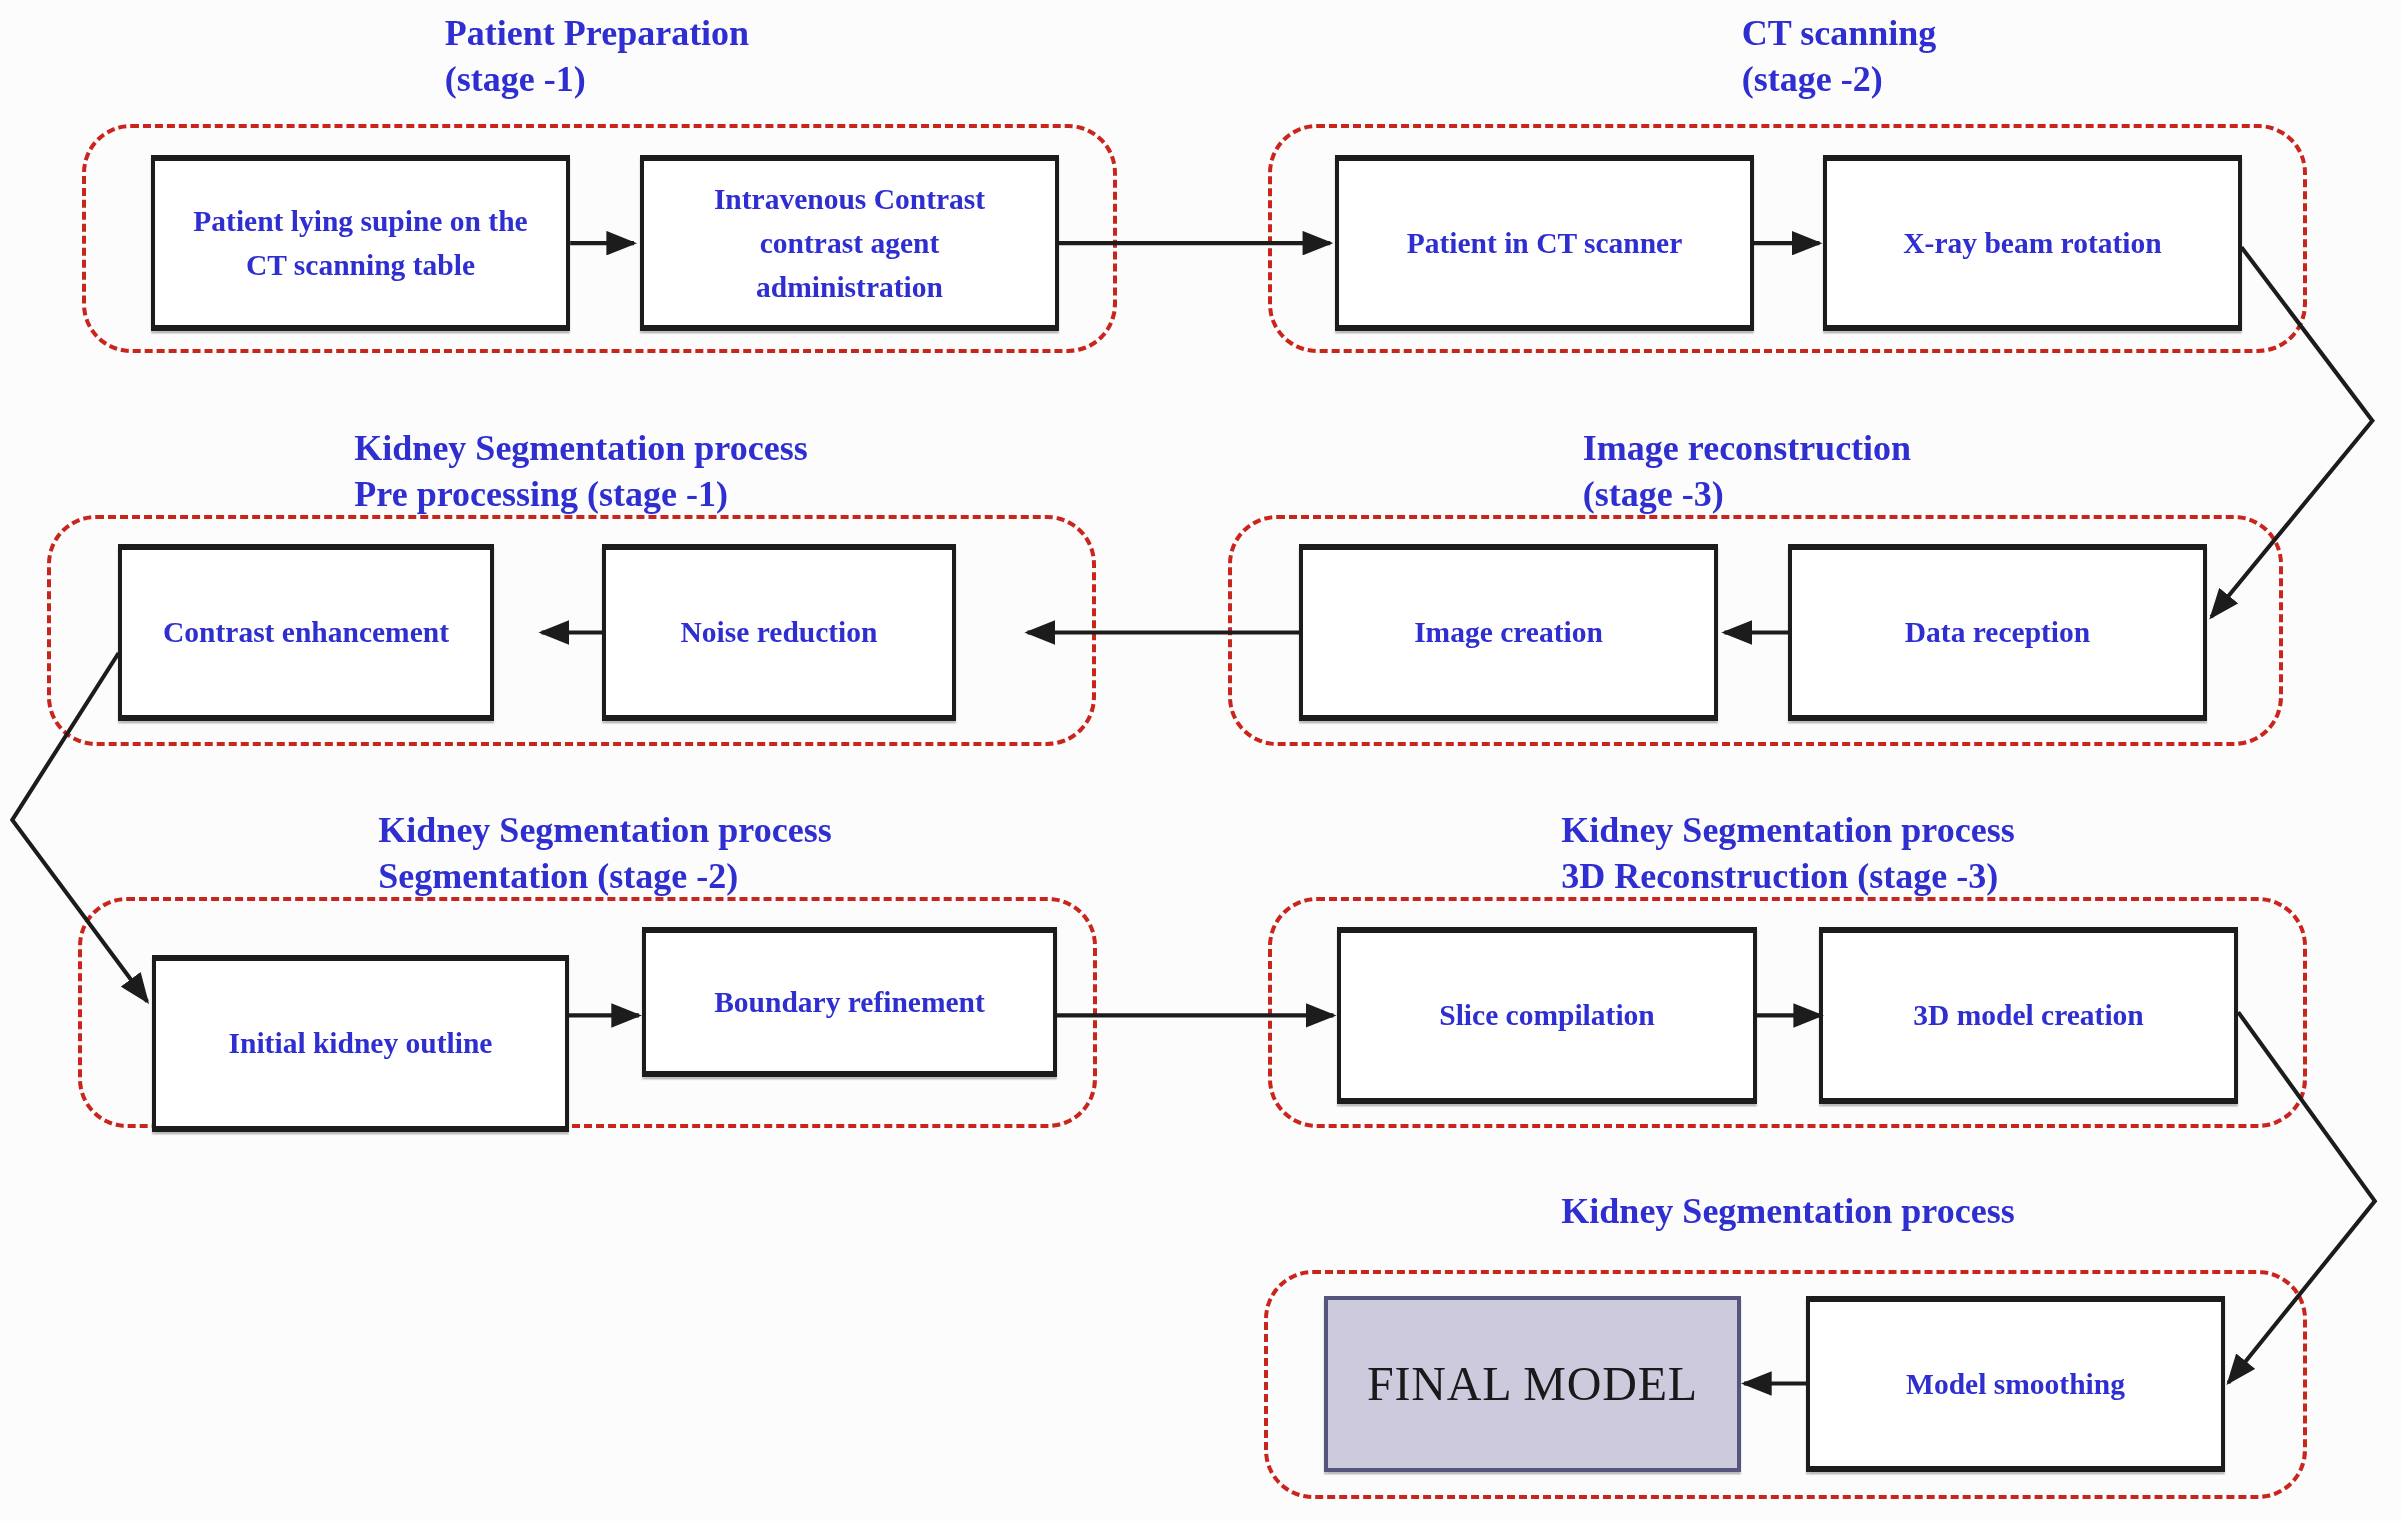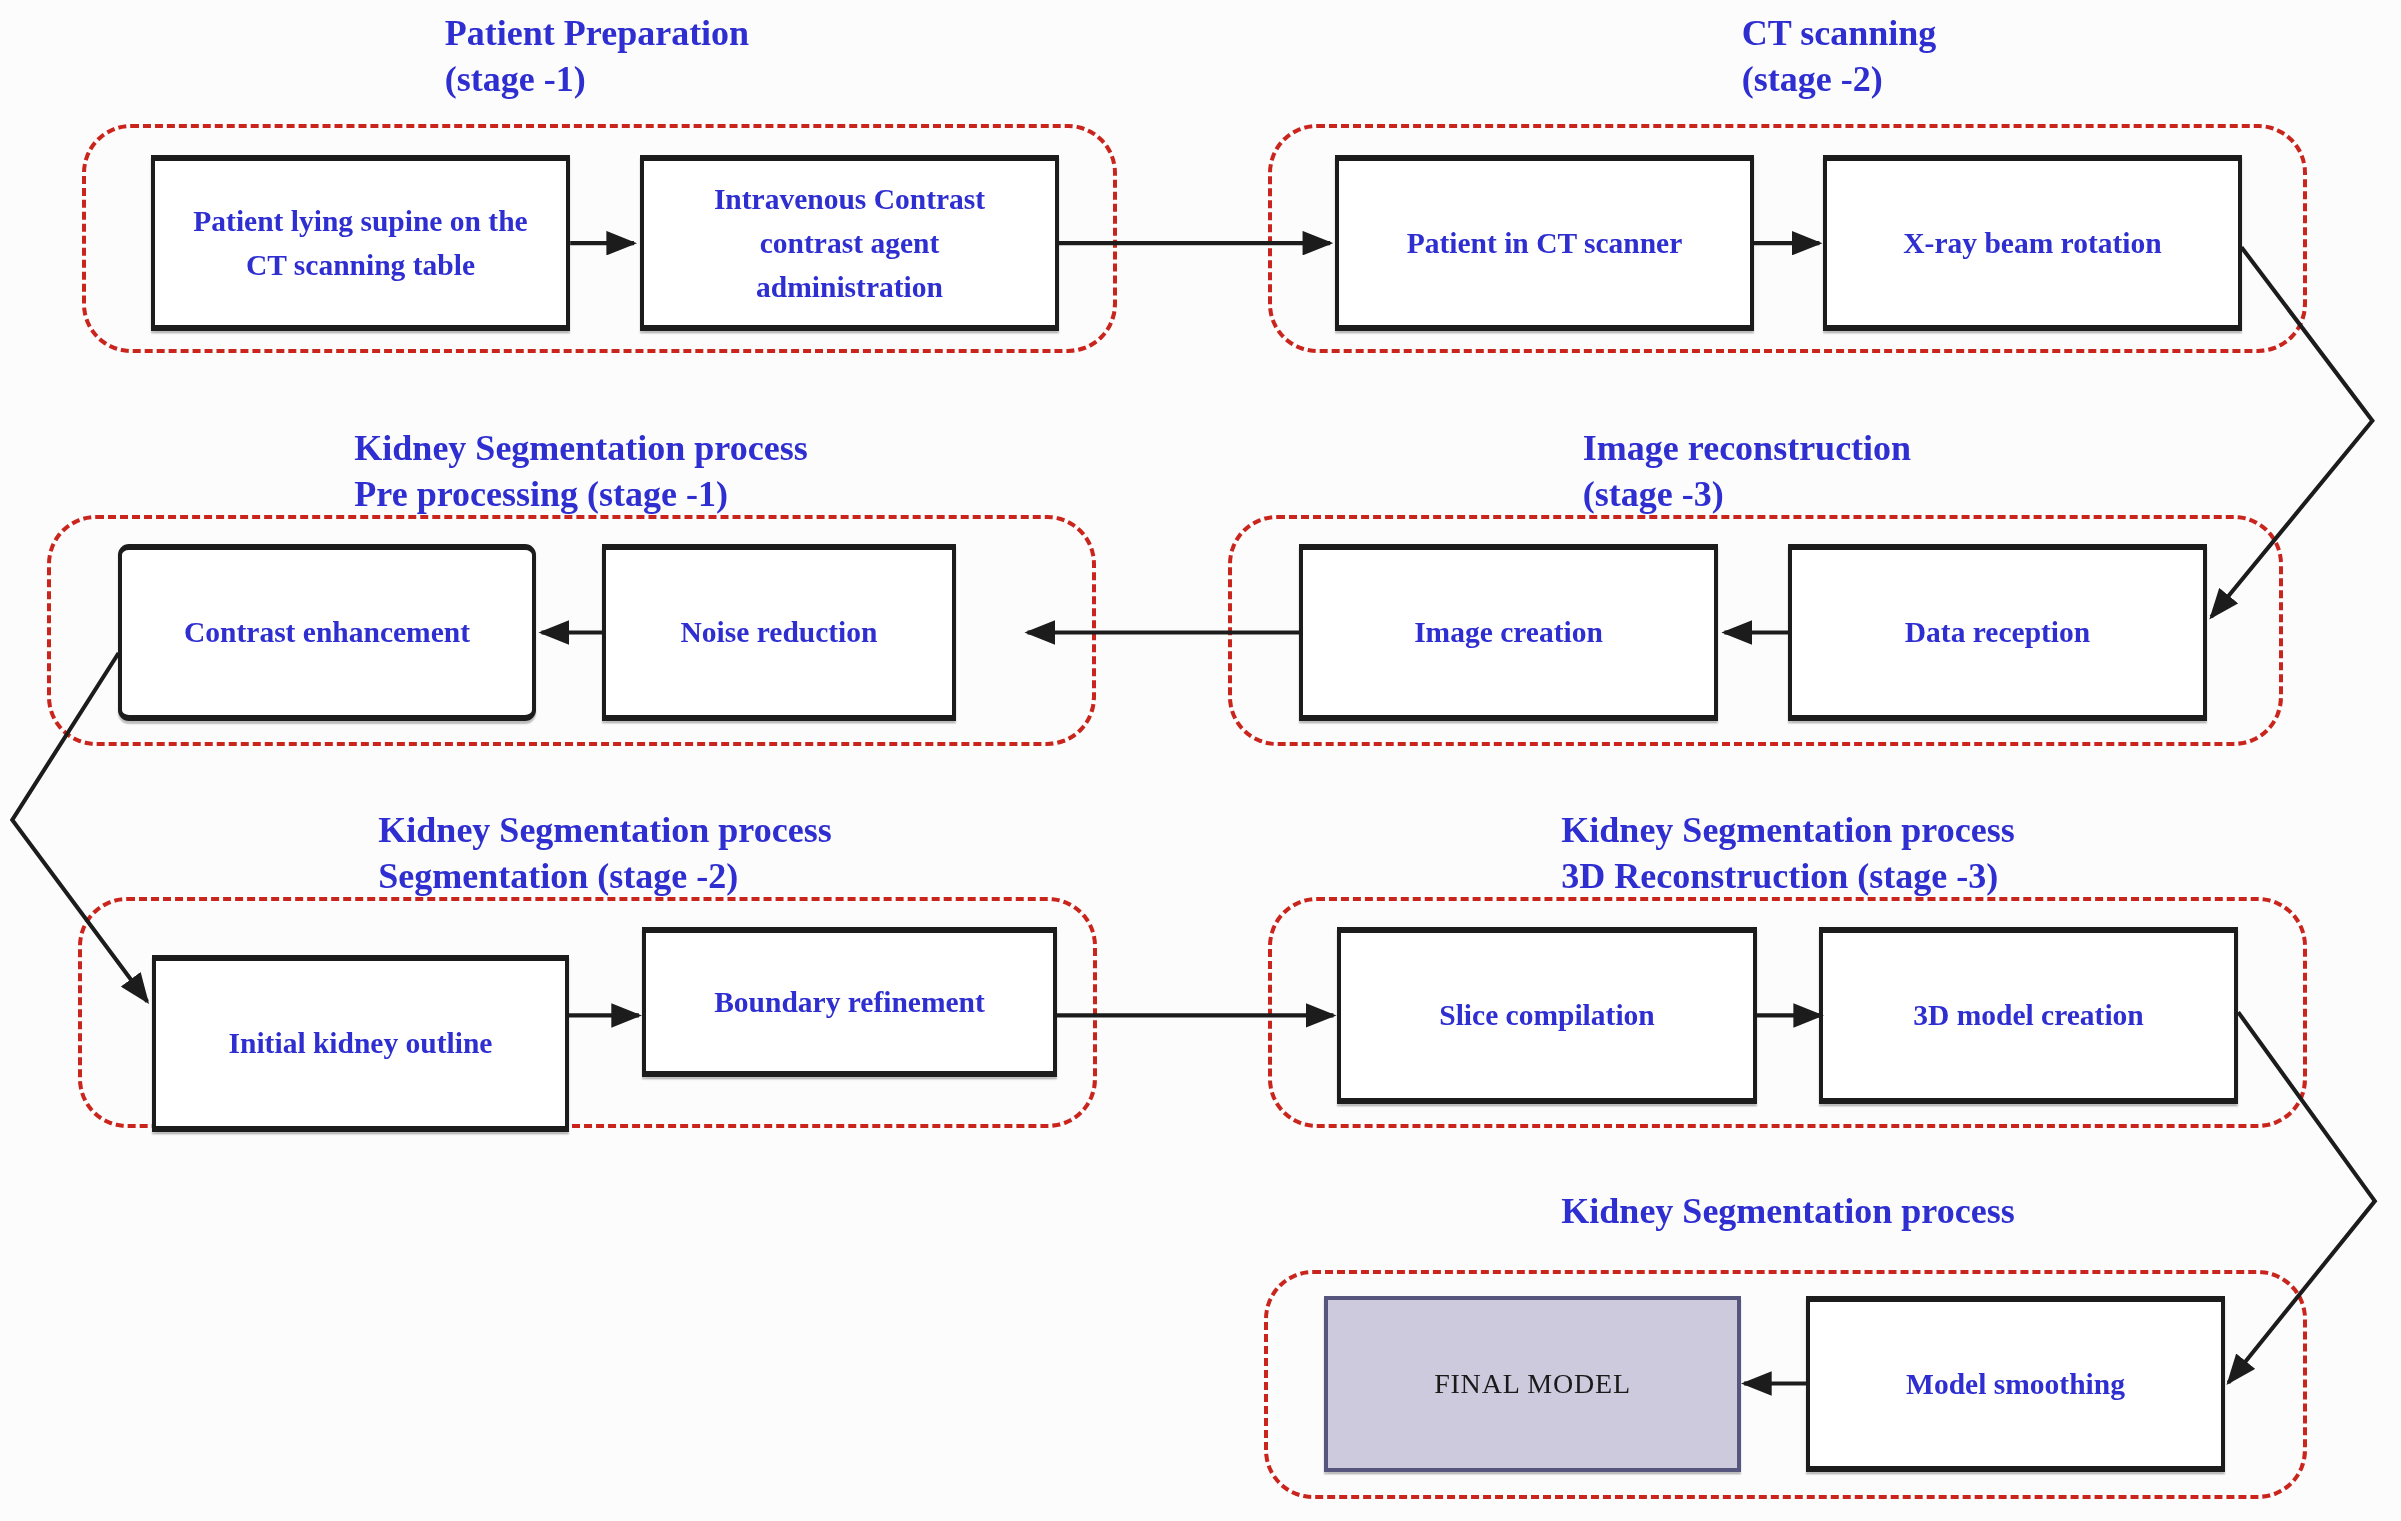--- a/index.html
+++ b/index.html
@@ -47,37 +47,37 @@
     line-height:1.5;
     color:var(--blue,#2e2ed1);
     z-index:2;
     box-shadow:0 2.5px 1.6px rgba(0,0,0,0.25);
   }
   .box.final{
     background:var(--final-fill,#cdcade);
     border:4.1px solid var(--final-border,#56557e);
     color:#1a1a1a;
     font-weight:normal;
-    font-size:28px;
+    font-size:48px;
     letter-spacing:0.8px;
   }
 
   
   .g1{left:82px;top:124px;width:1035px;height:229px;}
   .g2{left:1268px;top:124px;width:1039px;height:229px;}
   .g3{left:47px;top:515px;width:1049px;height:231px;}
   .g4{left:1228px;top:515px;width:1055px;height:231px;}
   .g5{left:78px;top:897px;width:1019px;height:231px;}
   .g6{left:1268px;top:897px;width:1039px;height:231px;}
   .g7{left:1264px;top:1270px;width:1043px;height:229px;}
 
   
   .g1 .b0{left:65px;top:27px;}      .g1 .b1{left:554px;top:27px;}
   .g2 .b0{left:63px;top:27px;}      .g2 .b1{left:551px;top:27px;}
-  .g3 .b0{left:67px;top:24.5px;width:418px;height:177px;border-radius:11px;} .g3 .b1{left:551px;top:24.5px;width:354px;height:177px;}
+  .g3 .b0{left:67px;top:24.5px;width:376px;height:177px;} .g3 .b1{left:551px;top:24.5px;width:354px;height:177px;}
   .g4 .b0{left:67px;top:24.5px;height:177px;}             .g4 .b1{left:556px;top:24.5px;height:177px;}
   .g5 .b0{left:70px;top:26px;width:417px;height:177px;margin-top:28px;} .g5 .b1{left:560px;top:26px;width:415px;height:150px;}
   .g6 .b0{left:65px;top:26px;width:420px;height:177px;} .g6 .b1{left:547px;top:26px;height:177px;}
   .g7 .b0{left:56px;top:22px;width:417px;}              .g7 .b1{left:538px;top:22px;}
 
   
   .t1{left:597px;top:9.8px;}
   .t2{left:1792px;top:9.8px;margin-left:47px;}
   .t3{left:581px;top:425px;}
   .t4{left:1747px;top:425px;}

